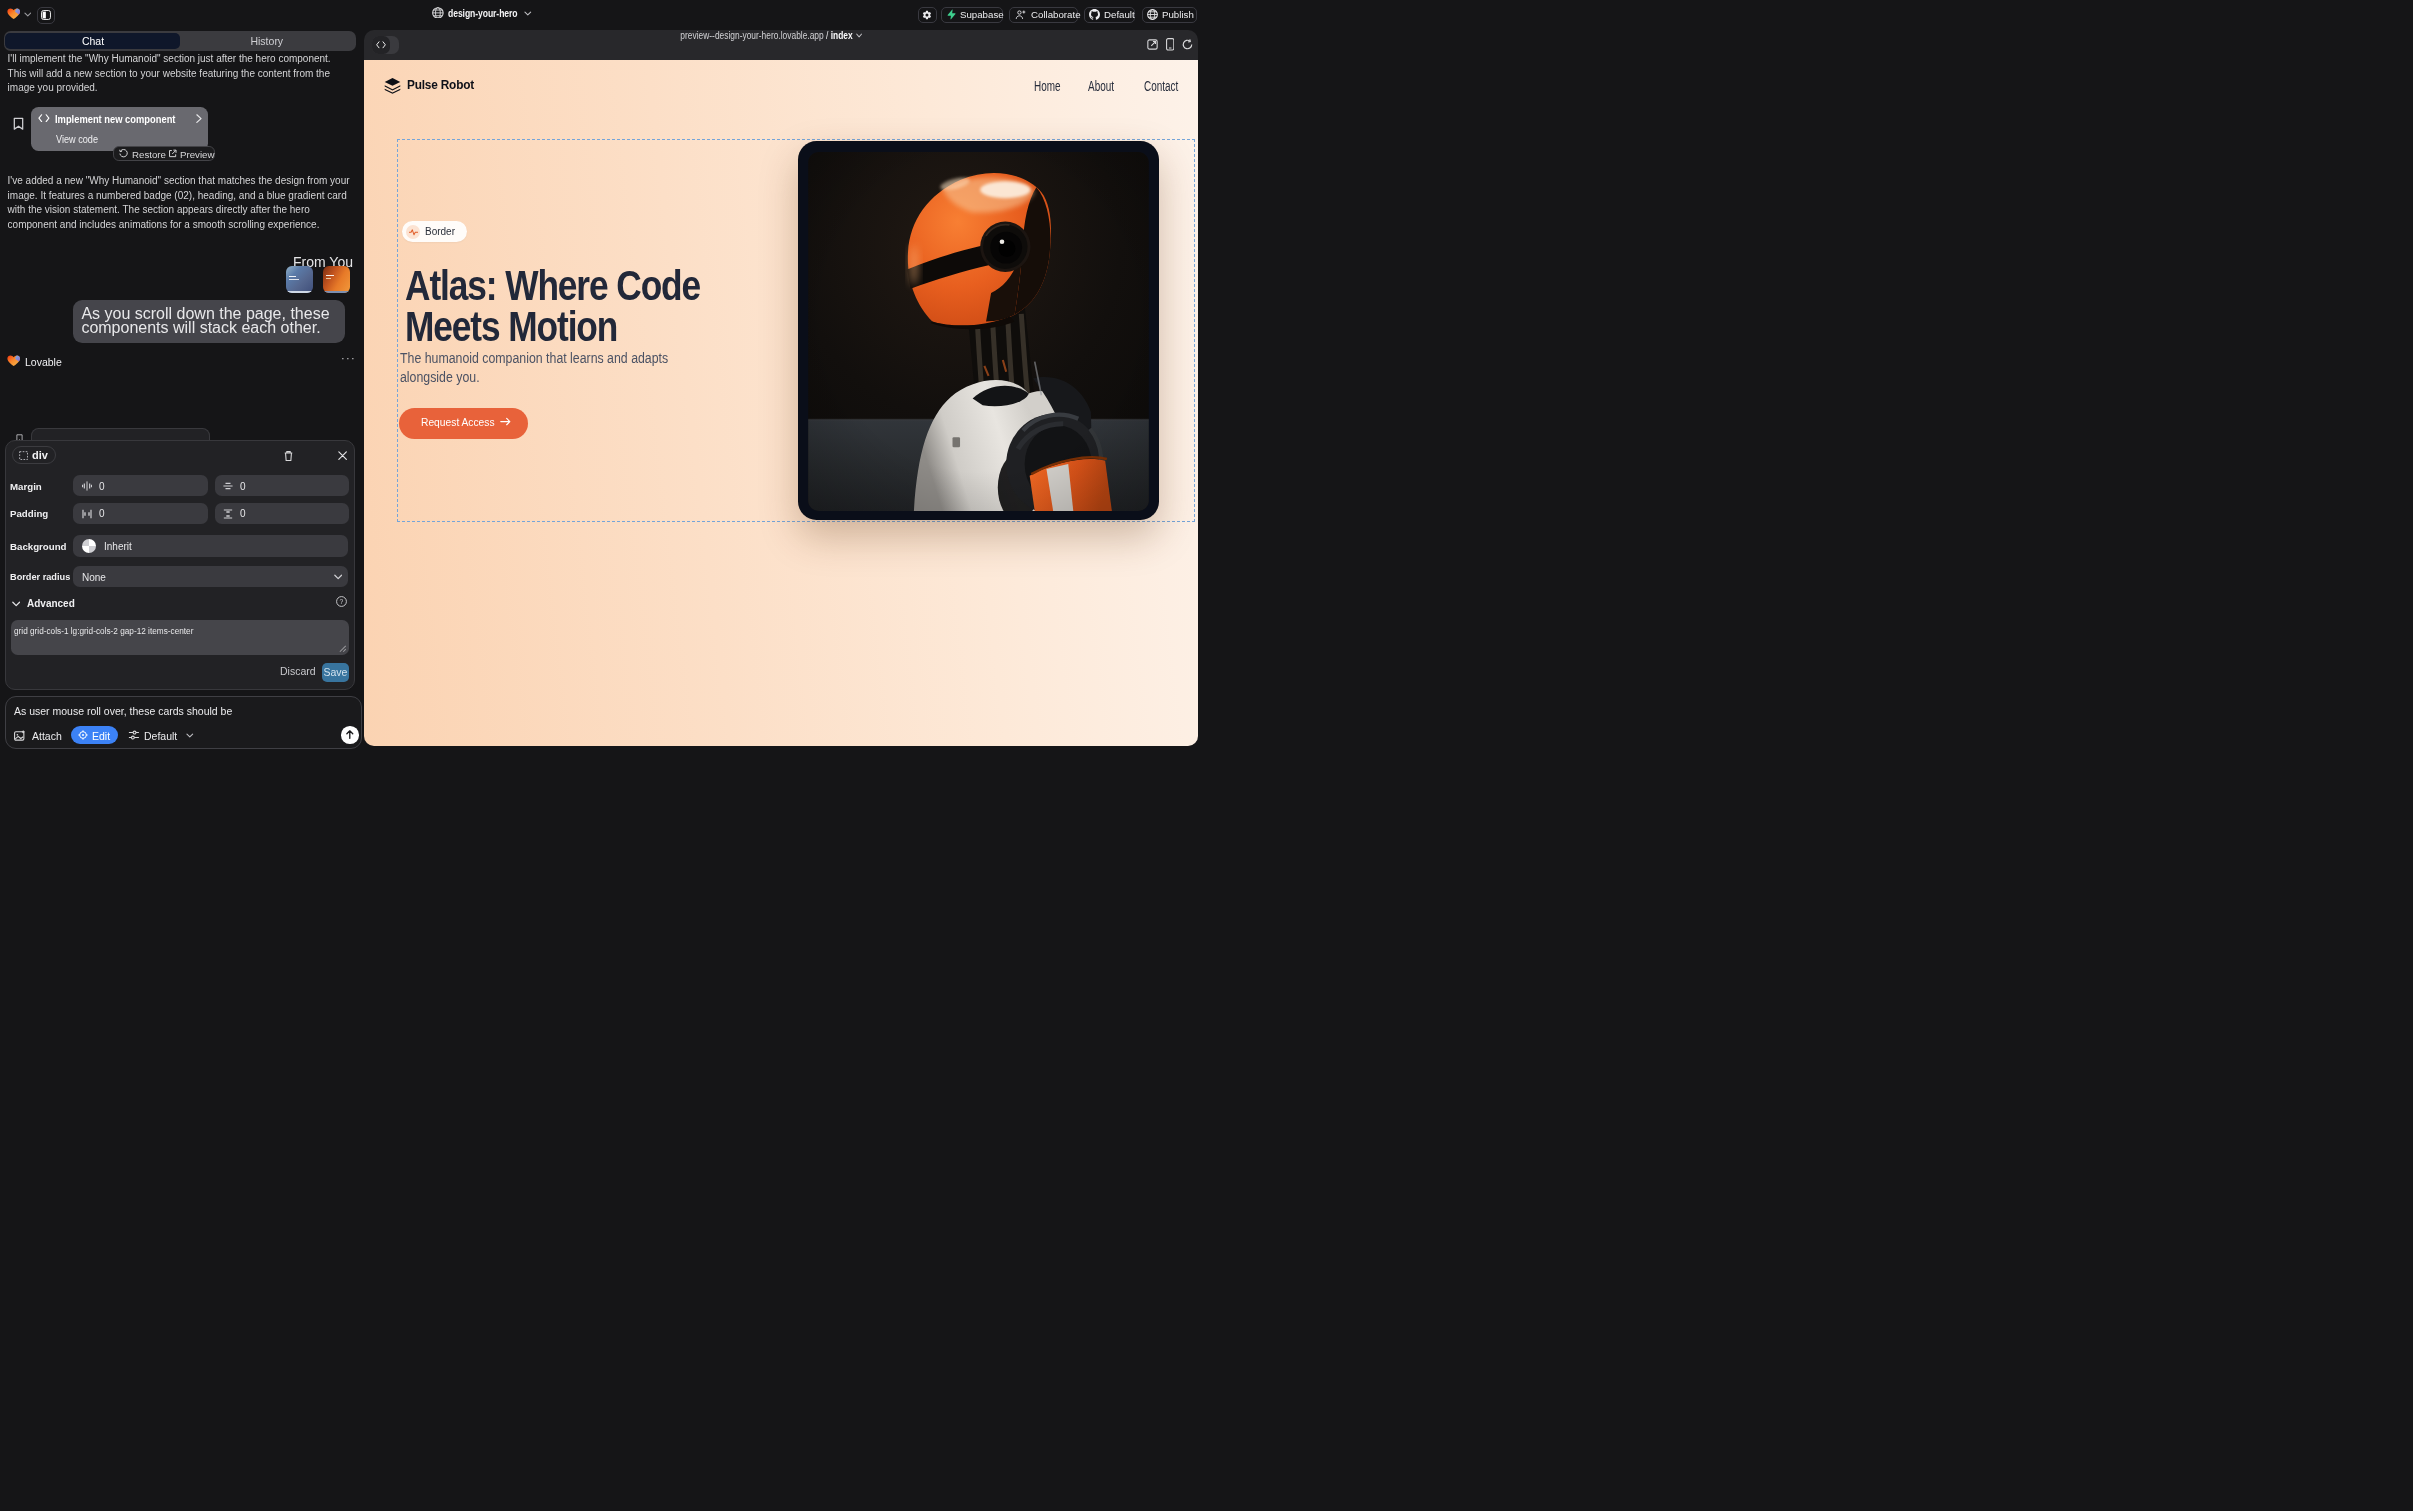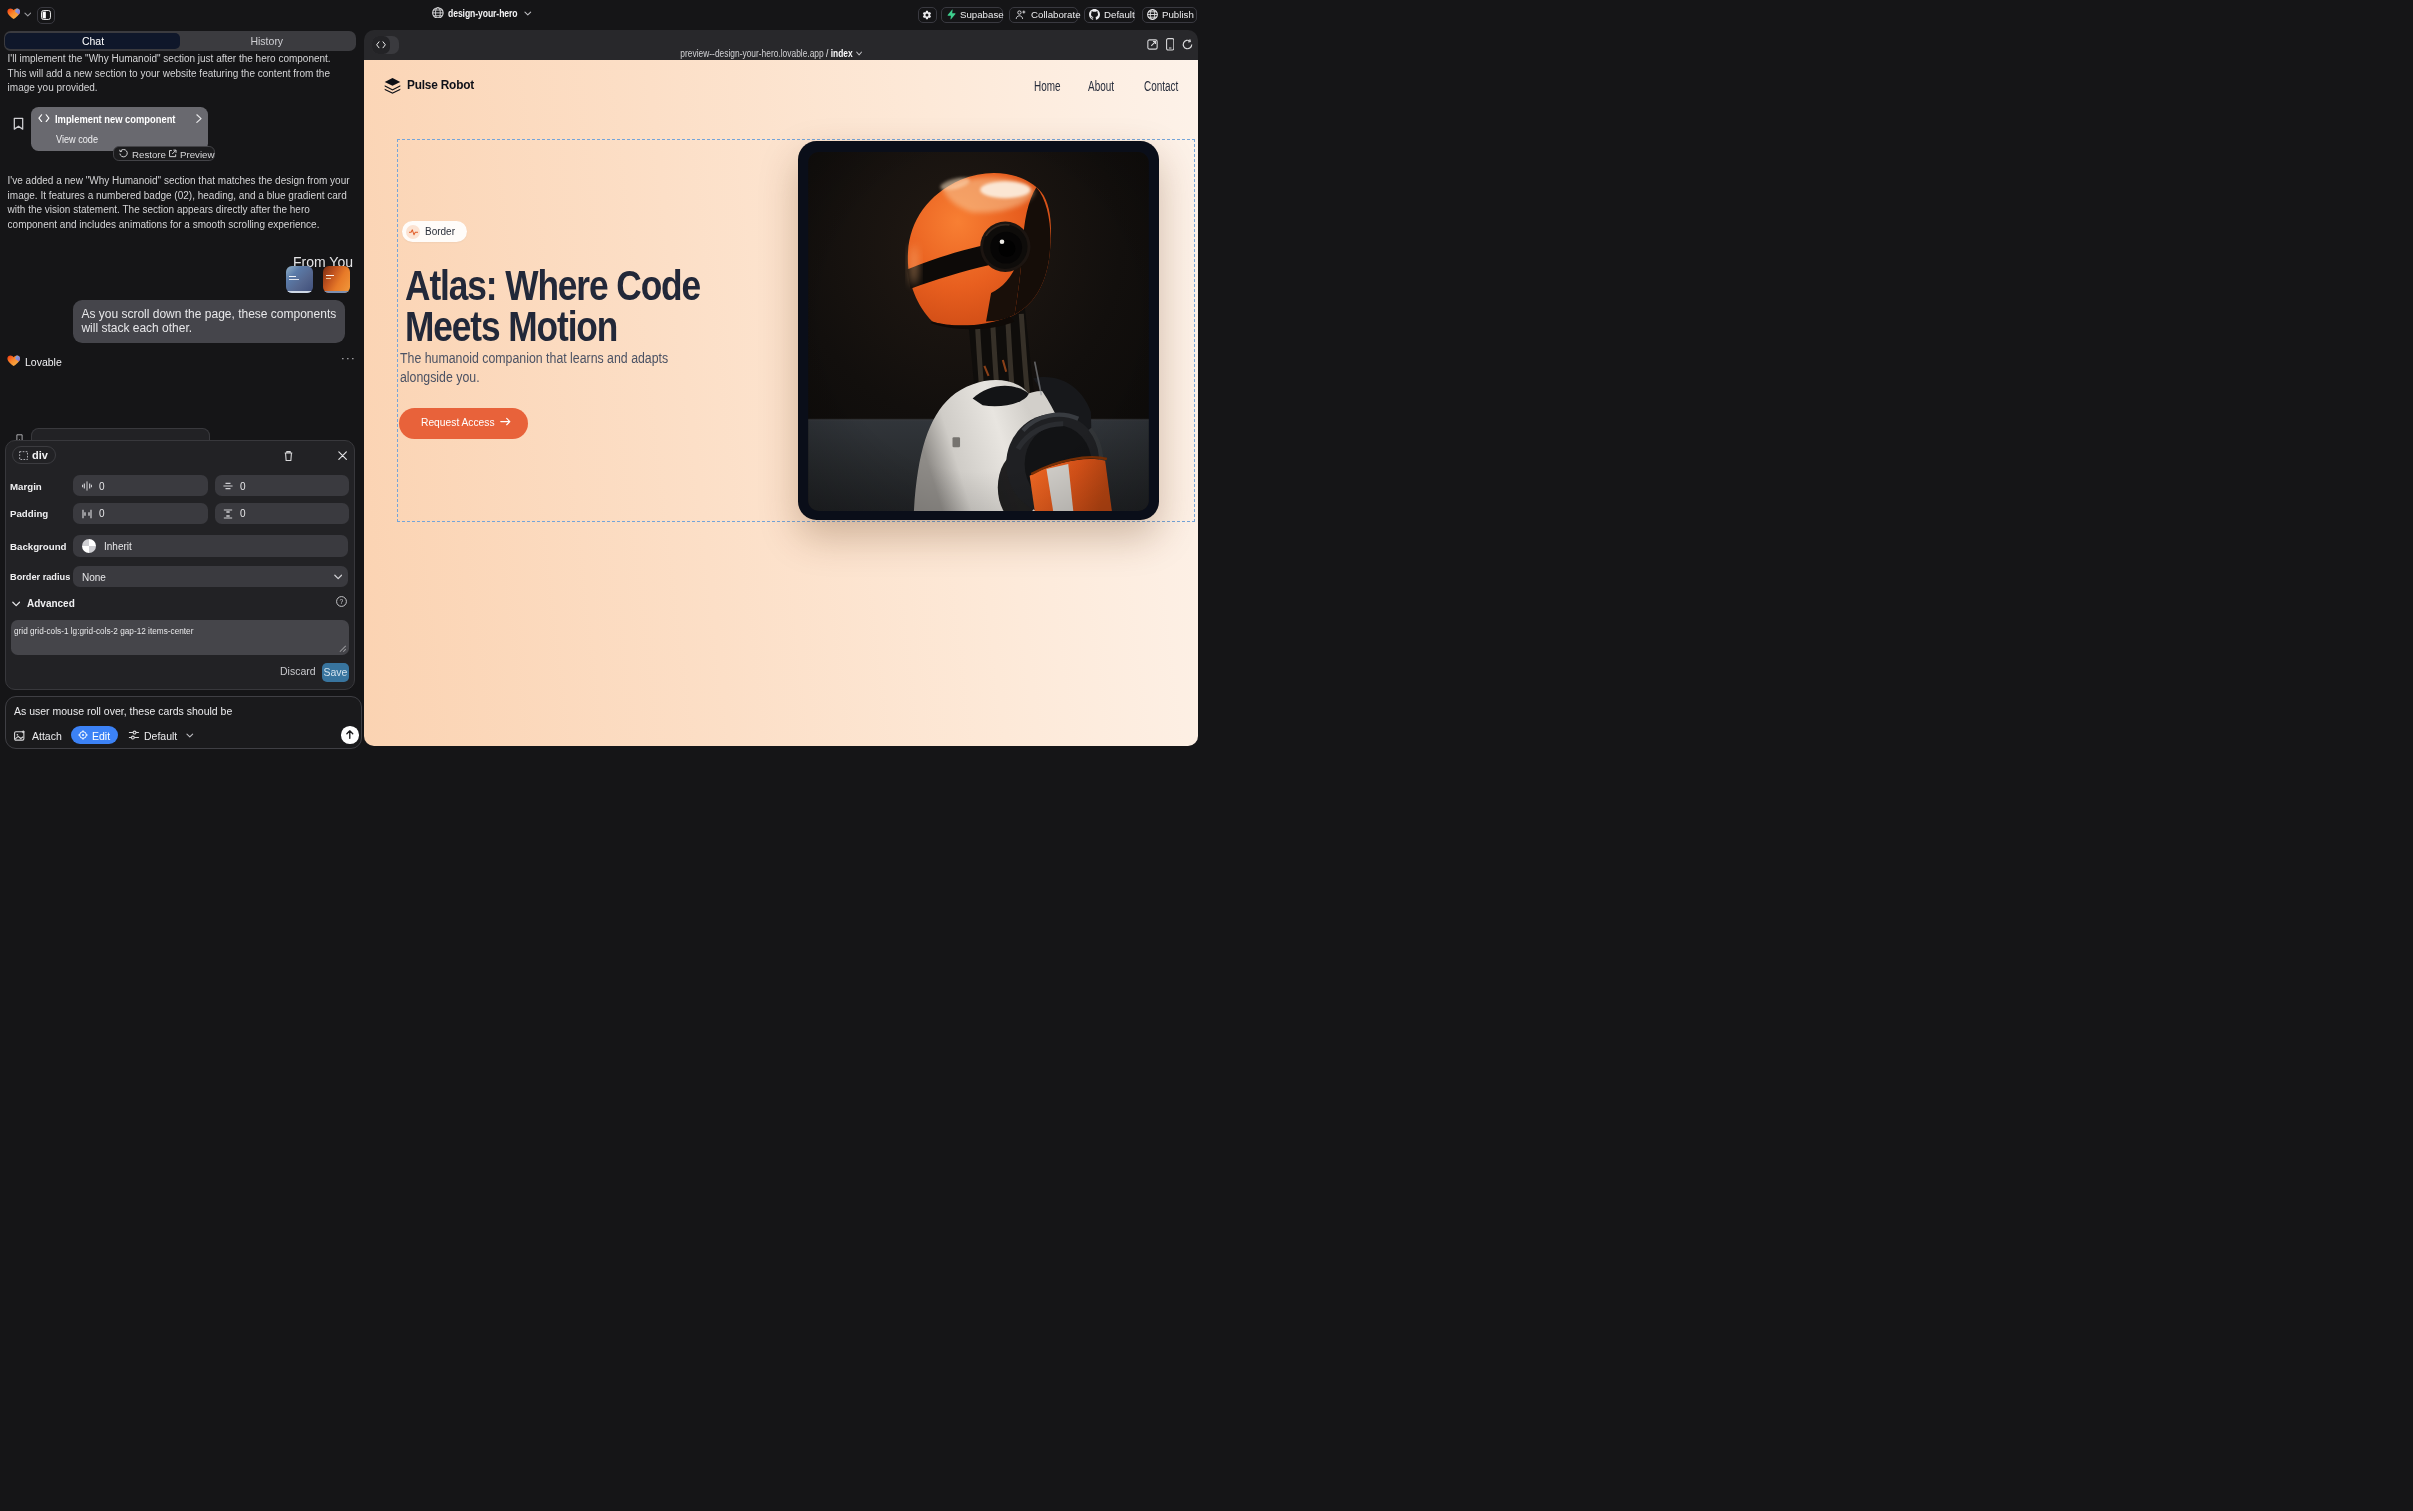--- a/index.html
+++ b/index.html
@@ -132,21 +132,21 @@
       <div style="position:absolute;left:2.5px;top:10px;width:7.6px;height:1.3px;background:#fff;opacity:.9"></div>
       <div style="position:absolute;left:2.5px;top:12.6px;width:10px;height:1.3px;background:#fff;opacity:.8"></div>
       <div style="position:absolute;left:0;bottom:0;width:27px;height:2.5px;background:#cfd8e6;"></div>
       </div>
     <div class="abs" style="left:323px;top:266px;width:27px;height:27px;border-radius:5.9px;overflow:hidden;background:linear-gradient(120deg,#7a2d12 0%,#c4551f 35%,#e77a28 60%,#f29a3c 100%);">
       <div style="position:absolute;left:2.5px;top:9.2px;width:8.4px;height:1.3px;background:#fff;opacity:.9"></div>
       <div style="position:absolute;left:2.5px;top:11.8px;width:5.9px;height:1.3px;background:#ffd;opacity:.7"></div>
       <div style="position:absolute;left:0;bottom:0;width:27px;height:2.5px;background:#7d8fb0;"></div>
       </div>
 
-    <div class="abs" style="left:73px;top:300px;width:272px;height:43px;background:#45454b;border-radius:9.2px;color:#e8e8ea;font-size:12px;line-height:14.7px;padding:6.7px 8.4px;">As you scroll down the page, these components will stack each other.</div>
+    <div class="abs" style="left:73px;top:300px;width:272px;height:43px;background:#45454b;border-radius:9.2px;color:#e8e8ea;font-size:16px;line-height:14.7px;padding:6.7px 8.4px;">As you scroll down the page, these components will stack each other.</div>
 
     <svg class="abs" style="left:7.1px;top:355px" width="13.4" height="11.8" viewBox="0 0 17 15">
       <path d="M8.5 14 C2.5 10 0.5 6.8 0.5 4.4 C0.5 2 2.3 0.5 4.4 0.5 C6 0.5 7.6 1.4 8.5 2.9 C9.4 1.4 11 0.5 12.6 0.5 C14.7 0.5 16.5 2 16.5 4.4 C16.5 6.8 14.5 10 8.5 14 Z" fill="url(#heartg)"></path>
       <path d="M10.2 4.8 C10.7 2.4 11.8 0.5 12.6 0.5 C14.7 0.5 16.5 2 16.5 4.4 C16.5 5.5 16.1 6.8 15 8.2 L10.2 4.8 Z" fill="url(#heartg2)" opacity="0.95"></path>
     </svg>
     <div class="abs" style="left:25px;top:356px;color:#f0f0f2;font-size:10.5px;">Lovable</div>
     <div class="abs" style="left:341px;top:352px;color:#cfcfd3;font-size:11px;letter-spacing:1.3px;">···</div>
 
 
     <svg class="abs" style="left:14.3px;top:434px" width="11" height="8.4" viewBox="0 0 13 16">
@@ -258,21 +258,21 @@
       </svg>
   </div>
 
   <div id="preview">
     <div id="pvheader">
       <div class="abs" style="left:7.6px;top:6.3px;width:27px;height:17.6px;background:#3a3a3e;border-radius:6.7px;"></div>
       <div class="abs" style="left:7.6px;top:6.3px;width:18.5px;height:17.6px;background:#232326;border-radius:6.7px;"></div>
       <svg class="abs" style="left:11.8px;top:11.3px" width="10" height="7.6" viewBox="0 0 15 11">
           <path d="M4.5 1 L1 5.5 L4.5 10 M10.5 1 L14 5.5 L10.5 10" stroke="#fff" stroke-width="1.4" fill="none" stroke-linecap="round" stroke-linejoin="round"></path>
         </svg>
-      <div class="abs" style="left:0;top:0;width:834px;height:29px;display:flex;align-items:flex-end;justify-content:center;padding-right:20px;color:#d2d2d5;font-size:10px;">
+      <div class="abs" style="left:0;top:0;width:834px;height:29px;display:flex;align-items:flex-start;justify-content:center;padding-right:20px;color:#d2d2d5;font-size:10px;">
         <div style="display:flex;align-items:center;transform:scale(0.84,1);white-space:nowrap;">
             <span>preview--design-your-hero.lovable.app&nbsp;</span>
             <span style="color:#f0f0f2">/&nbsp;</span>
             <span style="color:#fafafc;font-weight:bold;">index</span>
         <svg style="margin-left:4.2px" width="7.6" height="5" viewBox="0 0 10 7">
               <path d="M1 1.5 L5 5.5 L9 1.5" stroke="#bfbfc3" stroke-width="1.5" fill="none" stroke-linecap="round" stroke-linejoin="round"></path>
             </svg>
           </div>
       </div>
       <svg class="abs" style="left:783px;top:9.2px" width="11" height="11" viewBox="0 0 13 13">

